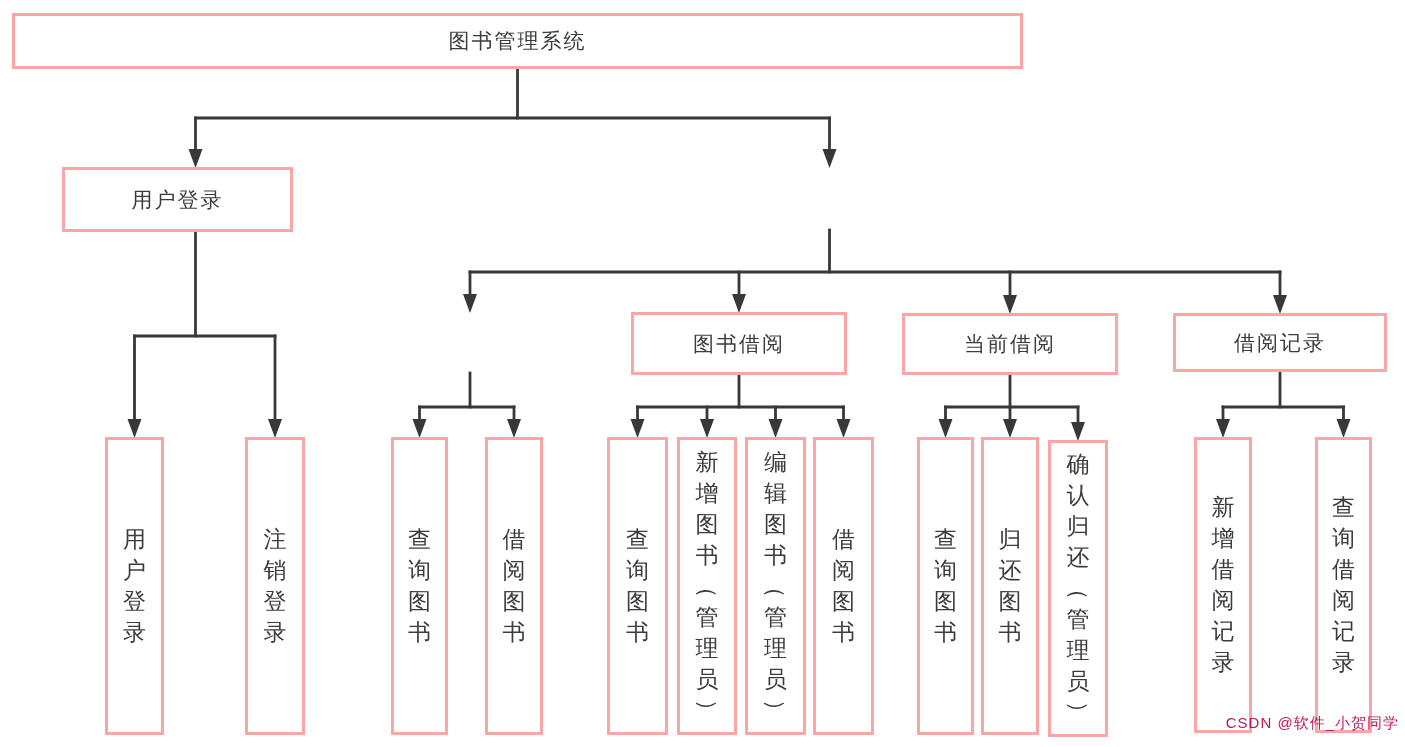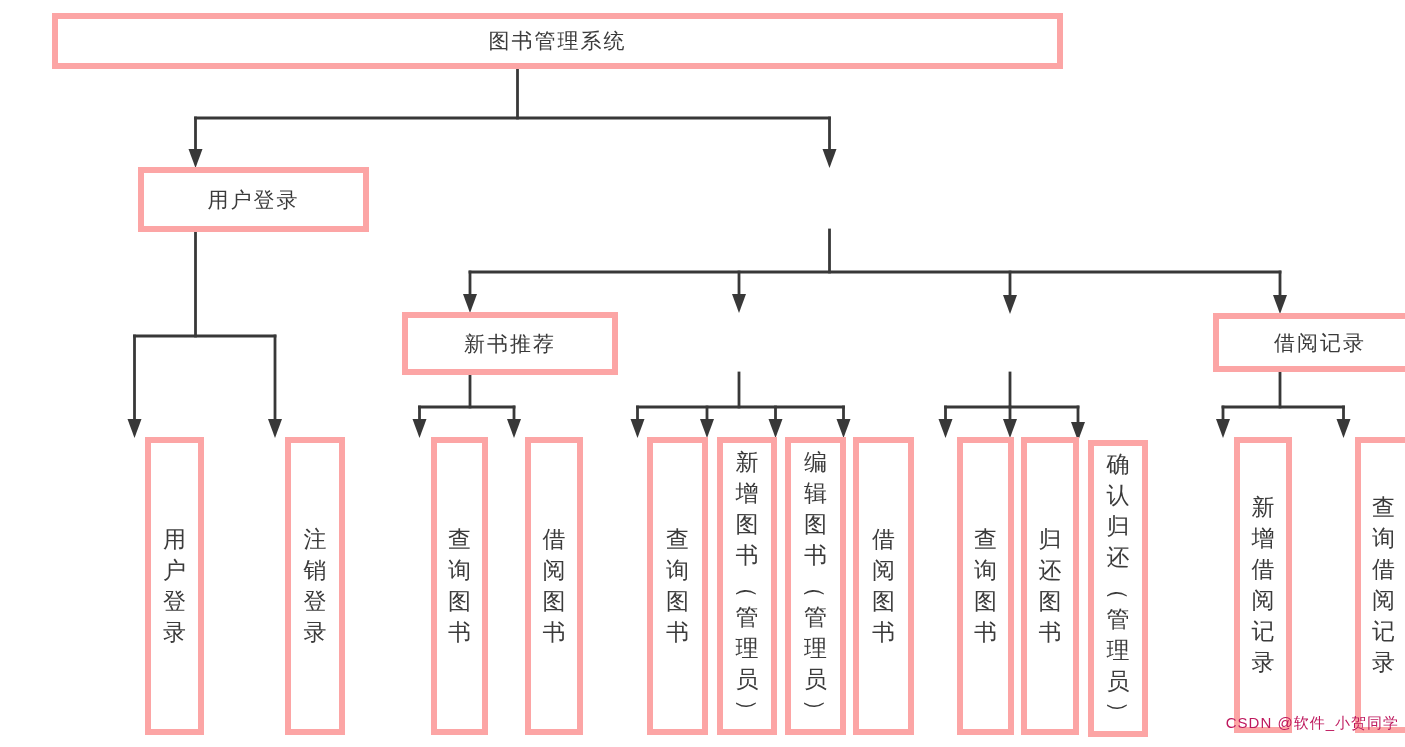--- a/index.html
+++ b/index.html
@@ -10,26 +10,25 @@
     font-family:"Liberation Sans","DejaVu Sans",sans-serif;
     overflow:hidden;
   }
   #connectors{
     position:absolute;left:0;top:0;width:1405px;height:747px;
     z-index:1;
   }
   .node{
     position:absolute;
     background:#fff;
-    border:6px solid #fca5a5;
+    border:3px solid #fca5a5;
     box-sizing:border-box;
     display:flex;align-items:center;justify-content:center;
     color:#3b3b3b;
     z-index:2;
-    margin-left:40px;
   }
   .hlabel{
     font-size:21px;
     letter-spacing:2px;
     white-space:nowrap;
   }
   .root .hlabel{font-size:21px;}
   .vlabel{
     display:flex;flex-direction:column;
     align-items:center;justify-content:center;
@@ -105,26 +104,29 @@
       <polygon points="1216,419 1230,419 1223,438" fill="#383838"></polygon>
       <line x1="1343.5" y1="407" x2="1343.5" y2="424" stroke="#383838" stroke-width="2.8" stroke-linecap="square"></line>
       <polygon points="1336.5,419 1350.5,419 1343.5,438" fill="#383838"></polygon>
       <line x1="1223" y1="407" x2="1343.5" y2="407" stroke="#383838" stroke-width="2.8" stroke-linecap="square"></line>
     </svg>
 
   <div class="node root" style="left:12px;top:13px;width:1011px;height:56px">
     <span class="hlabel">图书管理系统</span>
   </div>
 
-  <div class="node" style="left:98px;top:167px;width:231px;height:65px">
+  <div class="node" style="left:62px;top:167px;width:231px;height:65px">
     <span class="hlabel">用户登录</span>
   </div>
 
-  <div class="node" style="left:362px;top:312px;width:216px;height:63px">
-    <span class="hlabel">新书推荐</span>
+  <div class="node" style="left:631px;top:312px;width:216px;height:63px">
+    <span class="hlabel">图书借阅</span>
+  </div>
+  <div class="node" style="left:902px;top:313px;width:216px;height:62px">
+    <span class="hlabel">当前借阅</span>
   </div>
   <div class="node" style="left:1173px;top:313px;width:214px;height:59px">
     <span class="hlabel">借阅记录</span>
   </div>
 
   <div class="node" style="left:105px;top:437px;width:59px;height:298px">
     <span class="vlabel">
         <span>用</span>
         <span>户</span>
         <span>登</span>

